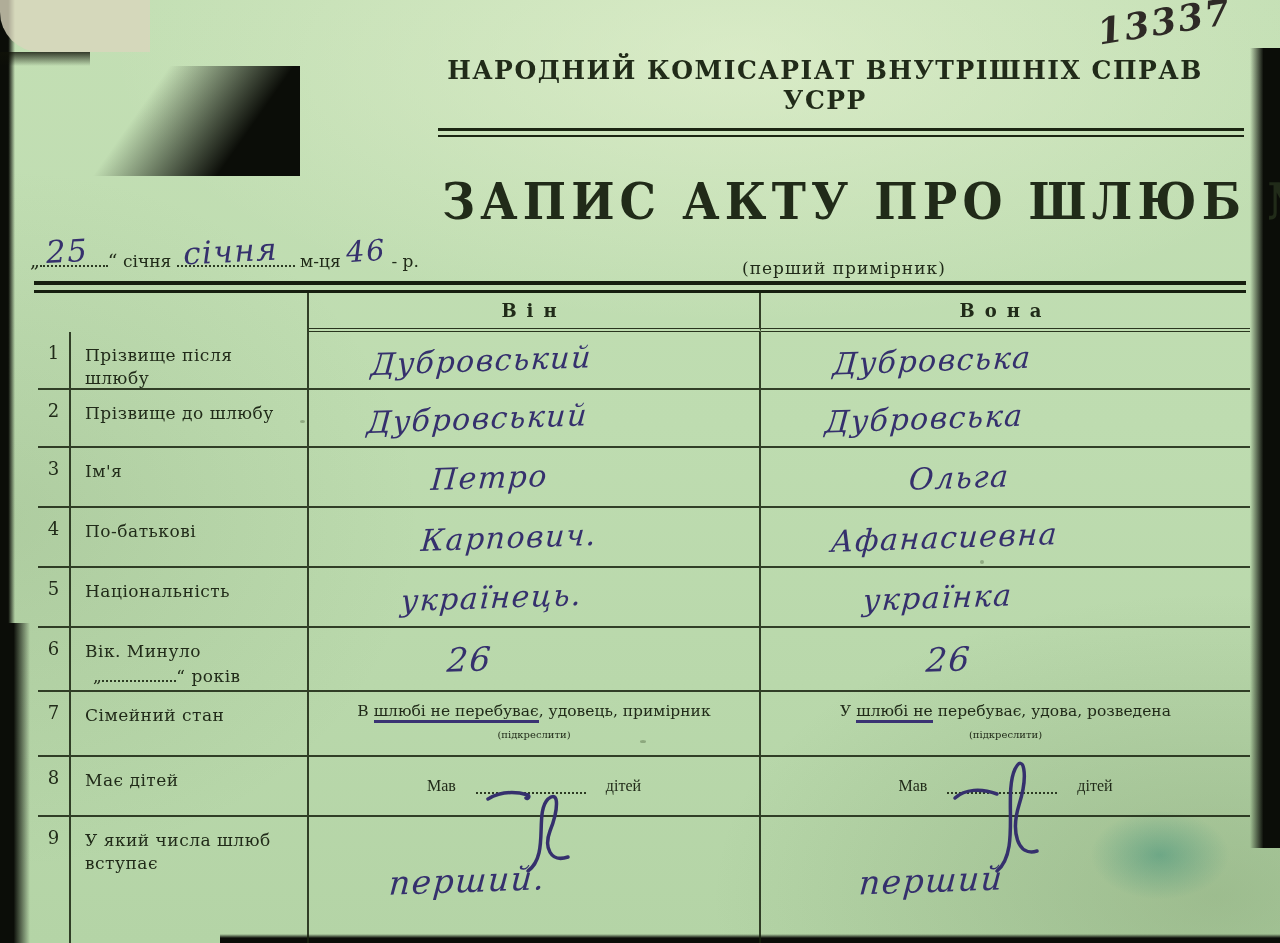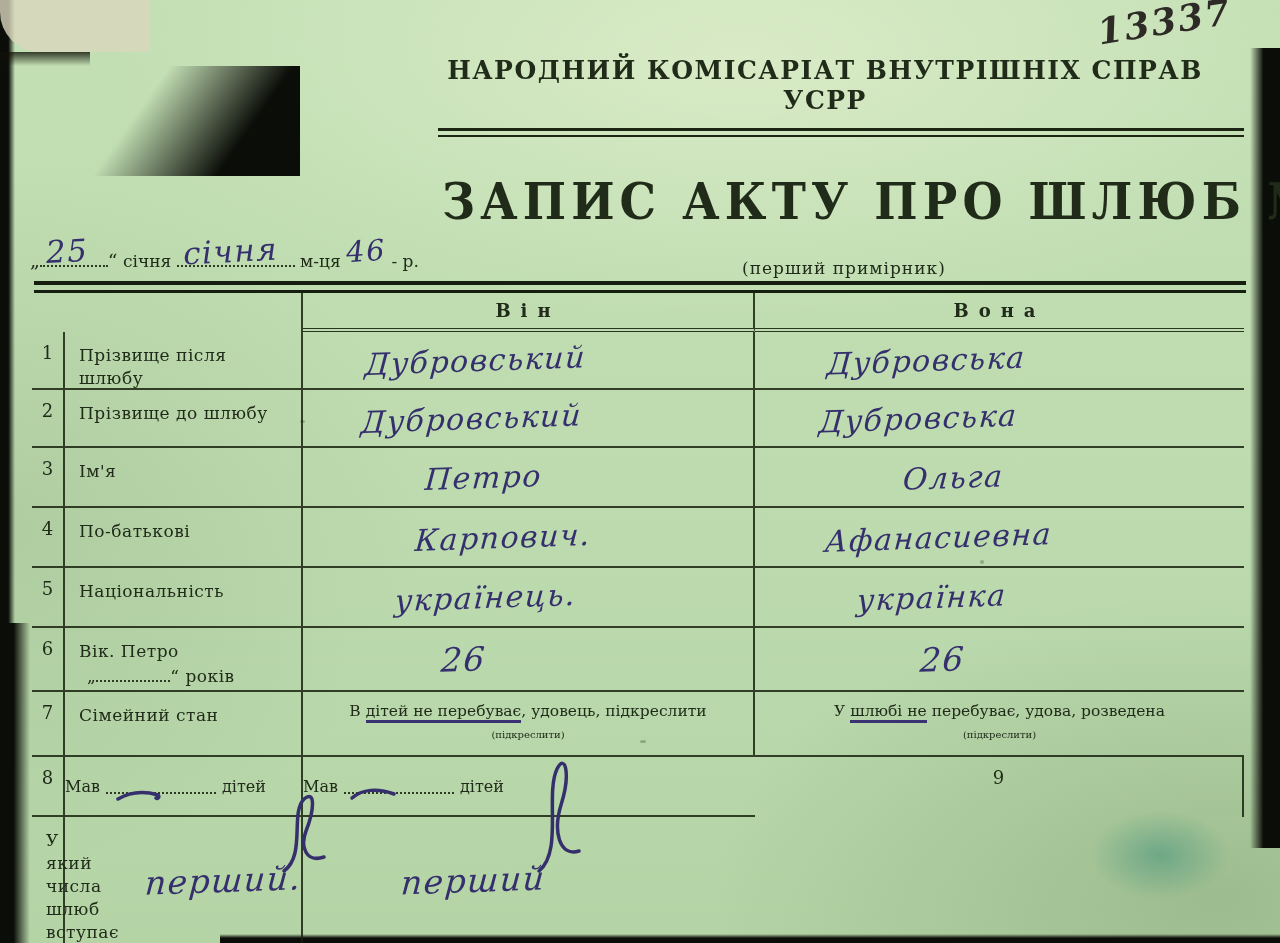--- a/index.html
+++ b/index.html
@@ -52,41 +52,41 @@
   .blank{display:inline-block;position:relative;border-bottom:2px dotted #2c3a23;height:16px;vertical-align:baseline;}
   .blank .hw{position:absolute;bottom:-4px;left:6px;font-size:31px;transform:rotate(-3deg);}
   .w-day{width:68px;}
   .w-month{width:118px;}
   .hw-year{font-size:29px;position:relative;top:-6px;transform:rotate(-4deg);display:inline-block;}
   .copy-note{position:absolute;left:742px;top:258px;font-size:17px;letter-spacing:1px;color:#212b19;}
   
   .rule-main{position:absolute;left:34px;top:281px;width:1212px;height:5px;
     border-top:4px solid #161f0f;border-bottom:3px solid #161f0f;}
   
-  .form-table{position:absolute;left:32px;top:293px;width:1212px;height:650px;
+  .form-table{position:absolute;left:38px;top:293px;width:1212px;height:650px;
     display:grid;grid-template-columns:33px 238px 452px 489px;
     grid-template-rows:39px 58px 58px 60px 60px 60px 64px 65px 60px 1fr;}
   .cell{position:relative;box-sizing:border-box;color:#212b19;}
   .bR{border-right:2px solid rgba(25,35,15,.85);}
   .bB{border-bottom:2px solid rgba(25,35,15,.85);}
   .hdr{display:flex;align-items:center;justify-content:center;font-weight:bold;
     font-size:18px;letter-spacing:10px;border-bottom:4px double rgba(25,35,15,.9);}
   .num{font-size:18px;text-align:center;padding-top:10px;}
   .lbl{font-size:17px;padding:12px 6px 0 14px;line-height:1.35;letter-spacing:.5px;}
   .lbl .sub{display:block;padding-left:8px;margin-top:2px;}
   .blank-lbl{display:inline-block;width:74px;border-bottom:2px dotted #2c3a23;height:12px;}
   .val{display:flex;align-items:center;}
   .val .hw{font-size:30px;transform:rotate(-2deg) skewX(-6deg);}
   .big .hw{font-size:33px;}
   
   .status{font-size:15.5px;text-align:center;padding-top:8px;line-height:1.45;}
   .status .note{font-size:10px;}
   .penline{border-bottom:3px solid #3a3373;}
   
-  .children{font-size:16px;display:flex;align-items:center;gap:6px;}
+  .children{font-size:16px;display:flex;align-items:center;justify-content:center;gap:20px;font-family:Liberation Serif, serif;}
   .blank8{display:inline-block;width:110px;border-bottom:2px dotted #2c3a23;height:14px;position:relative;}
   .pen-dash{position:absolute;width:52px;height:16px;}
   .pen-dash path{stroke:#35306d;stroke-width:3.5;fill:none;stroke-linecap:round;}
   .flourish{position:absolute;pointer-events:none;}
   .flourish path{stroke:#35306d;stroke-width:3.5;fill:none;stroke-linecap:round;}
   .speck{position:absolute;background:rgba(60,80,45,.35);border-radius:50%;}
 </style>
 </head>
 <body>
 
@@ -166,34 +166,35 @@
     <div class="cell bR bB num">5</div>
     <div class="cell bR bB lbl">Національність</div>
     <div class="cell bR bB val" style="padding-left:92px;">
         <span class="hw">українець.</span>
       </div>
     <div class="cell bB val" style="padding-left:102px;">
         <span class="hw">українка</span>
       </div>
 
     <div class="cell bR bB num">6</div>
-    <div class="cell bR bB lbl"><span>Вік. Петро</span><span class="sub"><span>„</span><span class="blank-lbl"></span><span>“</span> <span>років</span></span></div>
+    <div class="cell bR bB lbl"><span>Вік. Минуло</span><span class="sub"><span>„</span><span class="blank-lbl"></span><span>“</span> <span>років</span></span></div>
     <div class="cell bR bB val big" style="padding-left:138px;">
         <span class="hw">26</span>
       </div>
     <div class="cell bB val big" style="padding-left:165px;">
         <span class="hw">26</span>
       </div>
 
     <div class="cell bR bB num">7</div>
     <div class="cell bR bB lbl">Сімейний стан</div>
-    <div class="cell bR bB status"><span>В </span><span class="penline">дітей не перебуває</span><span>, удовець, підкреслити</span><br><span class="note">(підкреслити)</span></div>
+    <div class="cell bR bB status"><span>В </span><span class="penline">шлюбі не перебуває</span><span>, удовець, примірник</span><br><span class="note">(підкреслити)</span></div>
     <div class="cell bB status"><span>У </span><span class="penline">шлюбі не</span><span> перебуває, удова, розведена</span><br><span class="note">(підкреслити)</span></div>
 
     <div class="cell bR bB num">8</div>
+    <div class="cell bR bB lbl">Має дітей</div>
     <div class="cell bR bB children">
         <span>Мав</span>
         <span class="blank8">
           <svg class="pen-dash" style="left:8px;top:10px;">
             <path d="M4 11 C 16 4, 30 3, 44 7 C 46 8, 44 12, 42 10"></path>
           </svg>
         </span>
         <span>дітей</span>
       </div>
     <div class="cell bB children">

